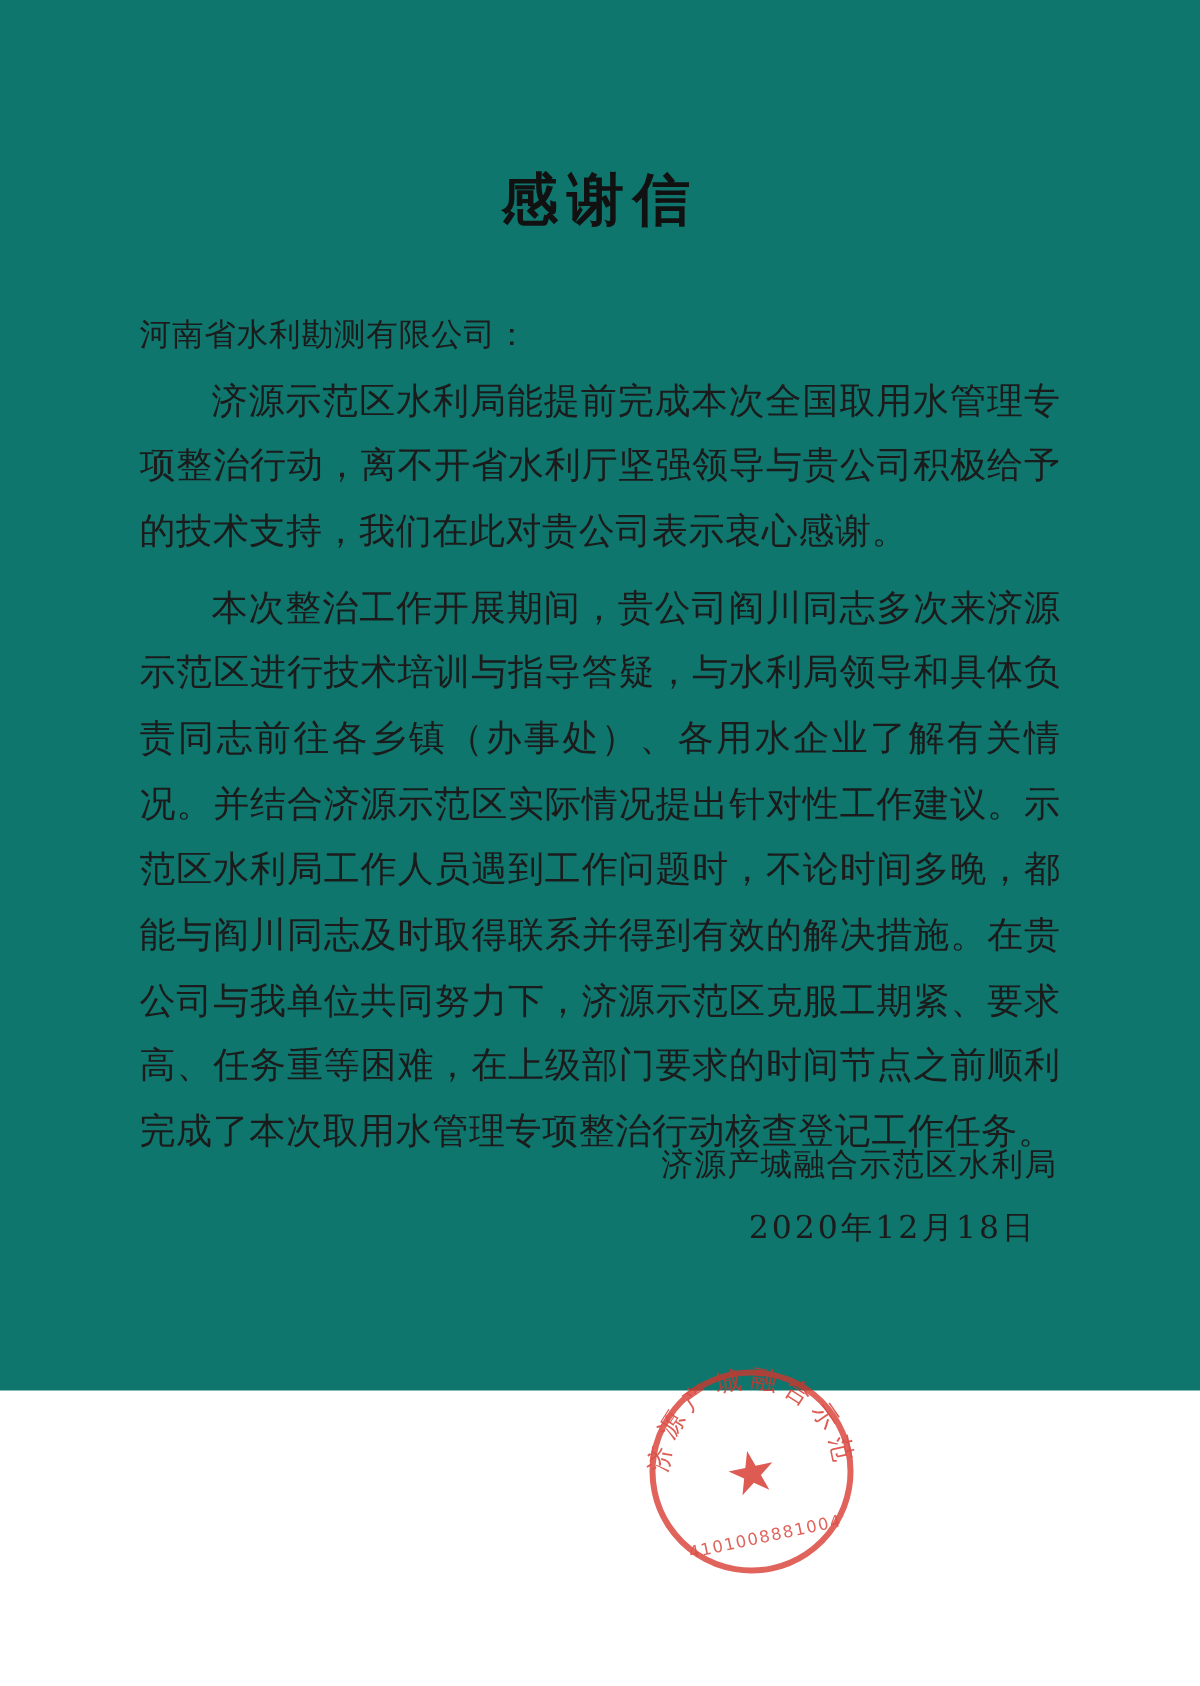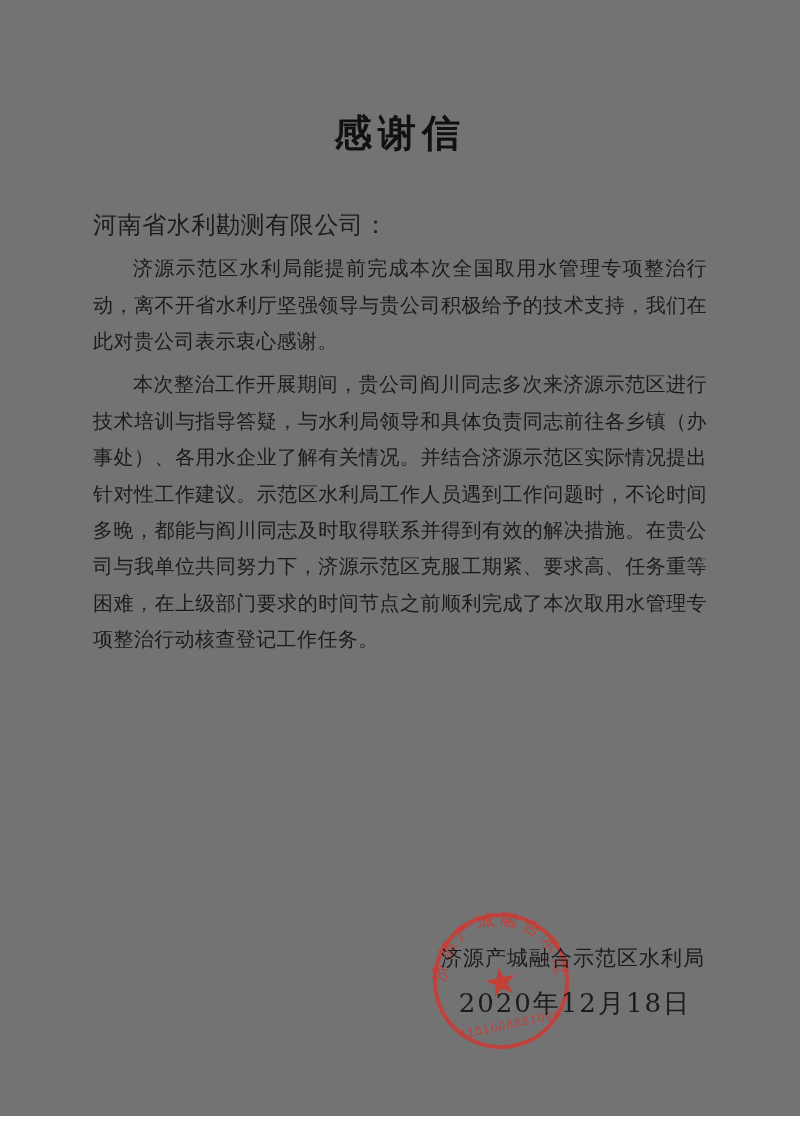--- a/index.html
+++ b/index.html
@@ -12,22 +12,22 @@
     height: 1124px;
     position: relative;
     font-family: "DejaVu Serif", "Liberation Serif", serif;
     color: #1a1a1a;
     overflow: hidden;
   }
 
   .page {
     position: relative;
     width: 800px;
-    height: 1116px;
-    background: #737373;
+    height: 927px;
+    background: #0f766e;
     box-sizing: border-box;
     padding: 0;
   }
 
   .doc-title {
     text-align: center;
     font-size: 38px;
     font-weight: bold;
     letter-spacing: 6px;
     margin: 0;
@@ -36,29 +36,29 @@
     color: #111;
   }
 
   .body-block {
     margin: 0 auto;
     width: 614px;
     padding-top: 48px;
   }
 
   .salutation {
-    font-size: 24px;
+    font-size: 21px;
     line-height: 1.55;
     letter-spacing: 0.6px;
     margin: 0 0 6px 0;
     color: #1b1b1b;
   }
 
   .para {
-    font-size: 20px;
+    font-size: 24px;
     line-height: 1.82;
     letter-spacing: 0.4px;
     text-indent: 2em;
     text-align: justify;
     text-justify: inter-ideograph;
     margin: 0 0 7px 0;
     color: #1b1b1b;
   }
 
   .sign-block {
@@ -72,21 +72,21 @@
   .sign-org {
     font-size: 21px;
     letter-spacing: 1px;
     text-align: right;
     margin: 0 0 14px 0;
     color: #1b1b1b;
     white-space: nowrap;
   }
 
   .sign-date {
-    font-size: 26px;
+    font-size: 21px;
     letter-spacing: 2px;
     text-align: right;
     margin: 0;
     padding-right: 14px;
     color: #1b1b1b;
     white-space: nowrap;
   }
 
   
   .seal {

